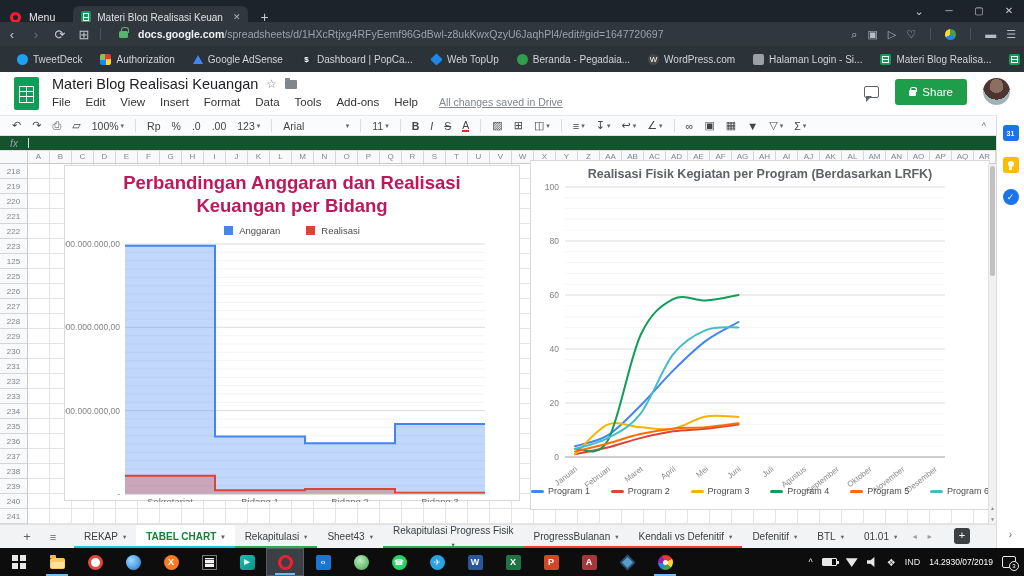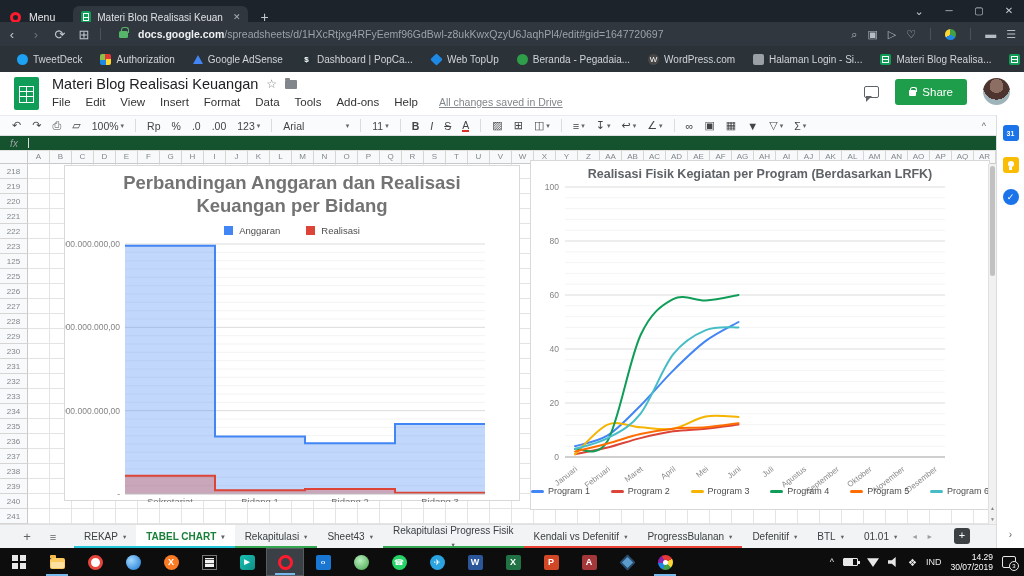--- a/index.html
+++ b/index.html
@@ -94,21 +94,21 @@
   .col-headers{position:absolute;left:28px;top:0;right:0;height:13px;display:flex;background:#f8f9fa;}
   .col-h{width:22px;flex:none;border-right:1px solid #d5d5d5;border-bottom:1px solid #c9c9c9;font-size:8px;color:#80868b;text-align:center;line-height:12px;}
   .row-headers{position:absolute;left:0;top:13px;width:28px;bottom:0;background:#f8f9fa;}
   .row-h{height:15px;border-bottom:1px solid #d5d5d5;border-right:1px solid #c9c9c9;font-size:8px;color:#80868b;text-align:center;line-height:15px;}
   .cells{position:absolute;left:28px;top:13px;right:0;bottom:0;background-color:#fff;background-image:repeating-linear-gradient(to right,transparent 0 21px,#e4e4e4 21px 22px),repeating-linear-gradient(to bottom,transparent 0 14px,#e4e4e4 14px 15px);}
 
   
   .chart-card{position:absolute;background:#fff;border:1px solid #d9d9d9;z-index:3;}
   .chart1{left:64px;top:14px;width:456px;height:336px;}
   .chart2{left:530px;top:9px;width:460px;height:350px;}
-  .c1-title{position:absolute;top:5px;left:30px;right:30px;text-align:center;font-size:18.5px;line-height:23px;font-weight:bold;color:#737373;}
+  .c1-title{position:absolute;top:5px;left:30px;right:30px;text-align:center;font-size:18.5px;line-height:23px;font-weight:bold;color:#be185d;}
   .c1-legend{position:absolute;top:59px;left:0;right:0;display:flex;justify-content:center;gap:26px;}
   .c1-legend .li{display:flex;align-items:center;gap:6px;font-size:9.5px;color:#4d4d4d;}
   .c1-legend .sw{width:9px;height:9px;}
   .c2-title{position:absolute;top:6px;left:10px;right:10px;text-align:center;font-size:12.5px;font-weight:bold;color:#5f6368;}
   .c2-legend{position:absolute;bottom:13px;left:0;right:0;display:flex;justify-content:space-between;gap:14px;}
   .c2-legend .li{display:flex;align-items:center;gap:4px;font-size:9px;color:#4d4d4d;}
   .c2-legend .sw{width:13px;height:3px;border-radius:1.5px;}
   .chart-svg{position:absolute;inset:0;}
   svg text{font-family:"Liberation Sans",sans-serif;}
 
@@ -166,21 +166,21 @@
   .i-paint-app{border-radius:50%;background:conic-gradient(#e53935 0 60deg,#fdd835 0 130deg,#43a047 0 200deg,#1e88e5 0 270deg,#8e24aa 0 330deg,#e53935 0);}
   .i-paint-app::before{content:"";position:absolute;left:5px;top:5px;width:5px;height:5px;border-radius:50%;background:#fff;}
   .tray{margin-left:auto;display:flex;align-items:center;gap:9px;padding-right:8px;color:#e8e8e8;}
   .tray-hidden{font-size:9px;}
   .battery{width:15px;height:8px;border:1px solid #e8e8e8;border-radius:1px;position:relative;background:linear-gradient(to right,#e8e8e8 0 70%,transparent 70%);}
   .battery::after{content:"";position:absolute;right:-3px;top:2px;width:2px;height:3px;background:#e8e8e8;}
   .wifi{width:12px;height:10px;background:#e8e8e8;clip-path:polygon(50% 100%,0 12%,100% 12%);}
   .speaker{width:11px;height:10px;background:#e8e8e8;clip-path:polygon(0 32%,35% 32%,70% 0,70% 100%,35% 68%,0 68%);}
   .dropbox-ic{font-size:10px;}
   .lang{font-size:9px;}
-  .clock{display:flex;flex-direction:column;align-items:flex-end;font-size:8.5px;line-height:10px;color:#fff;}
+  .clock{display:flex;align-items:flex-end;font-size:8.5px;line-height:10px;color:#fff;}
   .notif{width:14px;height:12px;border:1.5px solid #e8e8e8;border-radius:2px;position:relative;}
   .notif-badge{position:absolute;right:-4px;bottom:-4px;width:10px;height:10px;border-radius:50%;background:#0d0d0d;border:1px solid #e8e8e8;color:#fff;font-size:6px;display:flex;align-items:center;justify-content:center;}
 </style>
 </head>
 <body>
 
 <div class="screen">
 
   <div class="titlebar">
     <div class="opera-logo"></div>
@@ -656,25 +656,25 @@
       </div>
       <div class="sheet-tab">
         <span>Sheet43</span>
         <span class="caret">▾</span>
       </div>
       <div class="sheet-tab" style="box-shadow: rgb(52, 168, 83) 0px -3px 0px inset; flex-direction: column;">
         <span>Rekapitulasi Progress Fisik</span>
         <span class="caret">▾</span>
       </div>
       <div class="sheet-tab" style="box-shadow: rgb(234, 67, 53) 0px -3px 0px inset;">
+        <span>ProgressBulanan</span>
+        <span class="caret">▾</span>
+      </div>
+      <div class="sheet-tab" style="box-shadow: rgb(234, 67, 53) 0px -3px 0px inset;">
         <span>Kendali vs Defenitif</span>
-        <span class="caret">▾</span>
-      </div>
-      <div class="sheet-tab" style="box-shadow: rgb(234, 67, 53) 0px -3px 0px inset;">
-        <span>ProgressBulanan</span>
         <span class="caret">▾</span>
       </div>
       <div class="sheet-tab">
         <span>Defenitif</span>
         <span class="caret">▾</span>
       </div>
       <div class="sheet-tab">
         <span>BTL</span>
         <span class="caret">▾</span>
       </div>

